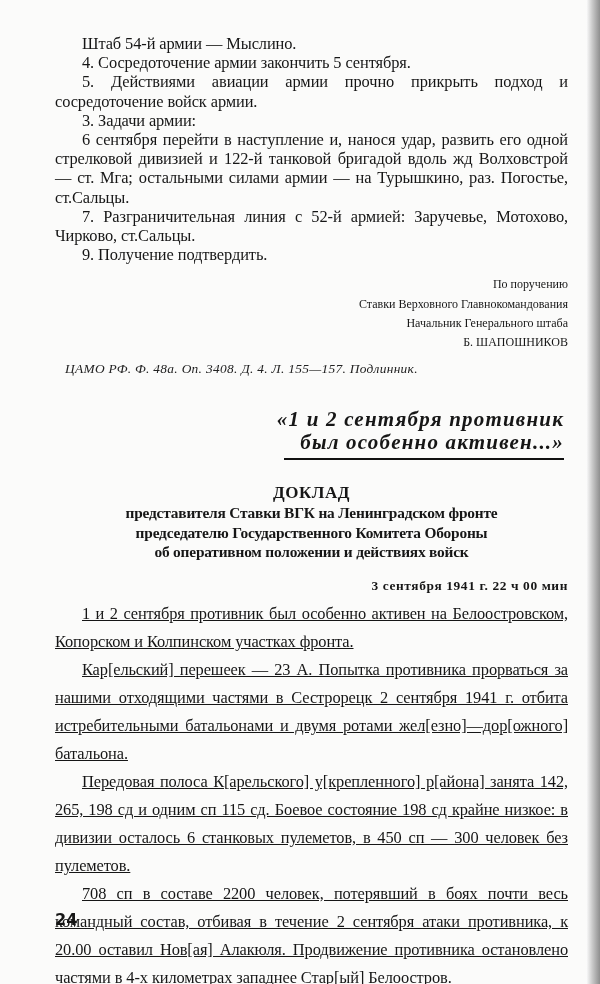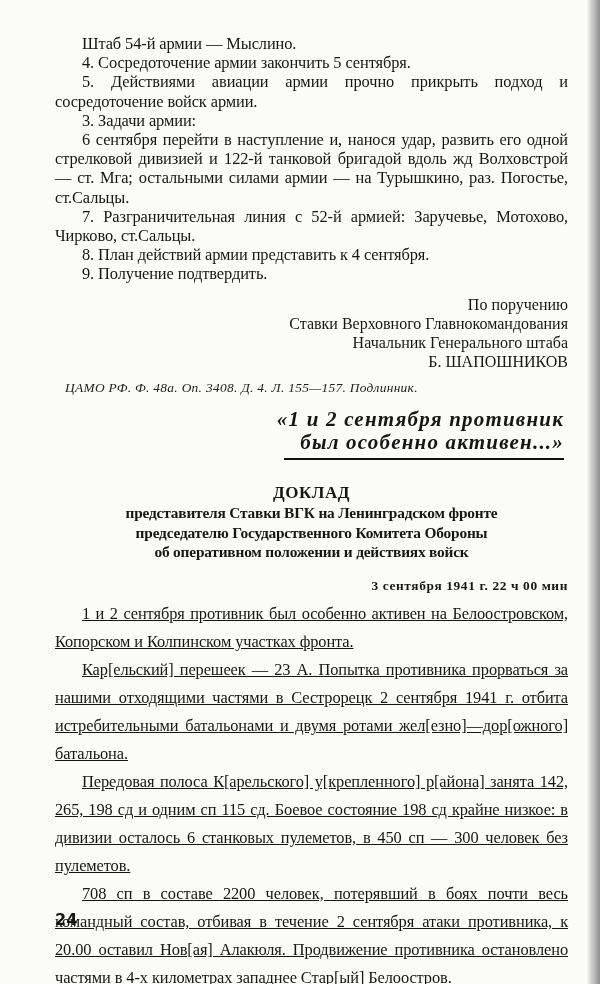--- a/index.html
+++ b/index.html
@@ -13,21 +13,21 @@
     position: absolute; top: 0; right: 0; width: 14px; height: 984px;
     background: linear-gradient(to right, #ffffff 0%, #c9c9c9 45%, #8e8e8e 100%);
   }
   .page { position: absolute; left: 55px; top: 0; width: 513px; }
   .p {
     font-size: 16.4px; line-height: 19.2px; text-align: justify;
     margin: 0; letter-spacing: -0.1px;
   }
   .ind { text-indent: 27px; }
   .sec1 { position: absolute; top: 34px; left: 0; width: 513px; }
-  .sign { margin-top: 11px; text-align: right; font-size: 16px; line-height: 19.2px; }
+  .sign { margin-top: 11px; text-align: right; font-size: 12px; line-height: 19.2px; }
   .sign div { margin: 0; }
   .archive {
     font-style: italic; font-size: 13.4px; margin-top: 9px; padding-left: 10px;
     letter-spacing: 0.3px; color: #222;
   }
   .epigraph {
     position: absolute; top: 408px; left: 209px; width: 300px;
     font-style: italic; font-weight: bold; font-size: 21px; line-height: 23px;
     letter-spacing: 1.2px; text-align: right;
   }
@@ -59,21 +59,20 @@
 
 <div class="page">
 
   <div class="sec1">
     <p class="p ind">Штаб 54-й армии — Мыслино.</p>
     <p class="p ind">4. Сосредоточение армии закончить 5 сентября.</p>
     <p class="p ind">5. Действиями авиации армии прочно прикрыть подход и сосредоточение войск армии.</p>
     <p class="p ind">3. Задачи армии:</p>
     <p class="p ind">6 сентября перейти в наступление и, нанося удар, развить его одной стрелковой дивизией и 122-й танковой бригадой вдоль жд Волховстрой — ст. Мга; остальными силами армии — на Турышкино, раз. Погостье, ст.Сальцы.</p>
     <p class="p ind">7. Разграничительная линия с 52-й армией: Заручевье, Мотохово, Чирково, ст.Сальцы.</p>
-    <p class="p ind">8. План действий армии представить к 4 сентября.</p>
     <p class="p ind">9. Получение подтвердить.</p>
 
     <div class="sign">
       <div>По поручению</div>
       <div>Ставки Верховного Главнокомандования</div>
       <div>Начальник Генерального штаба</div>
       <div>Б. ШАПОШНИКОВ</div>
     </div>
 
     <div class="archive">ЦАМО РФ. Ф. 48а. Оп. 3408. Д. 4. Л. 155—157. Подлинник.</div>

